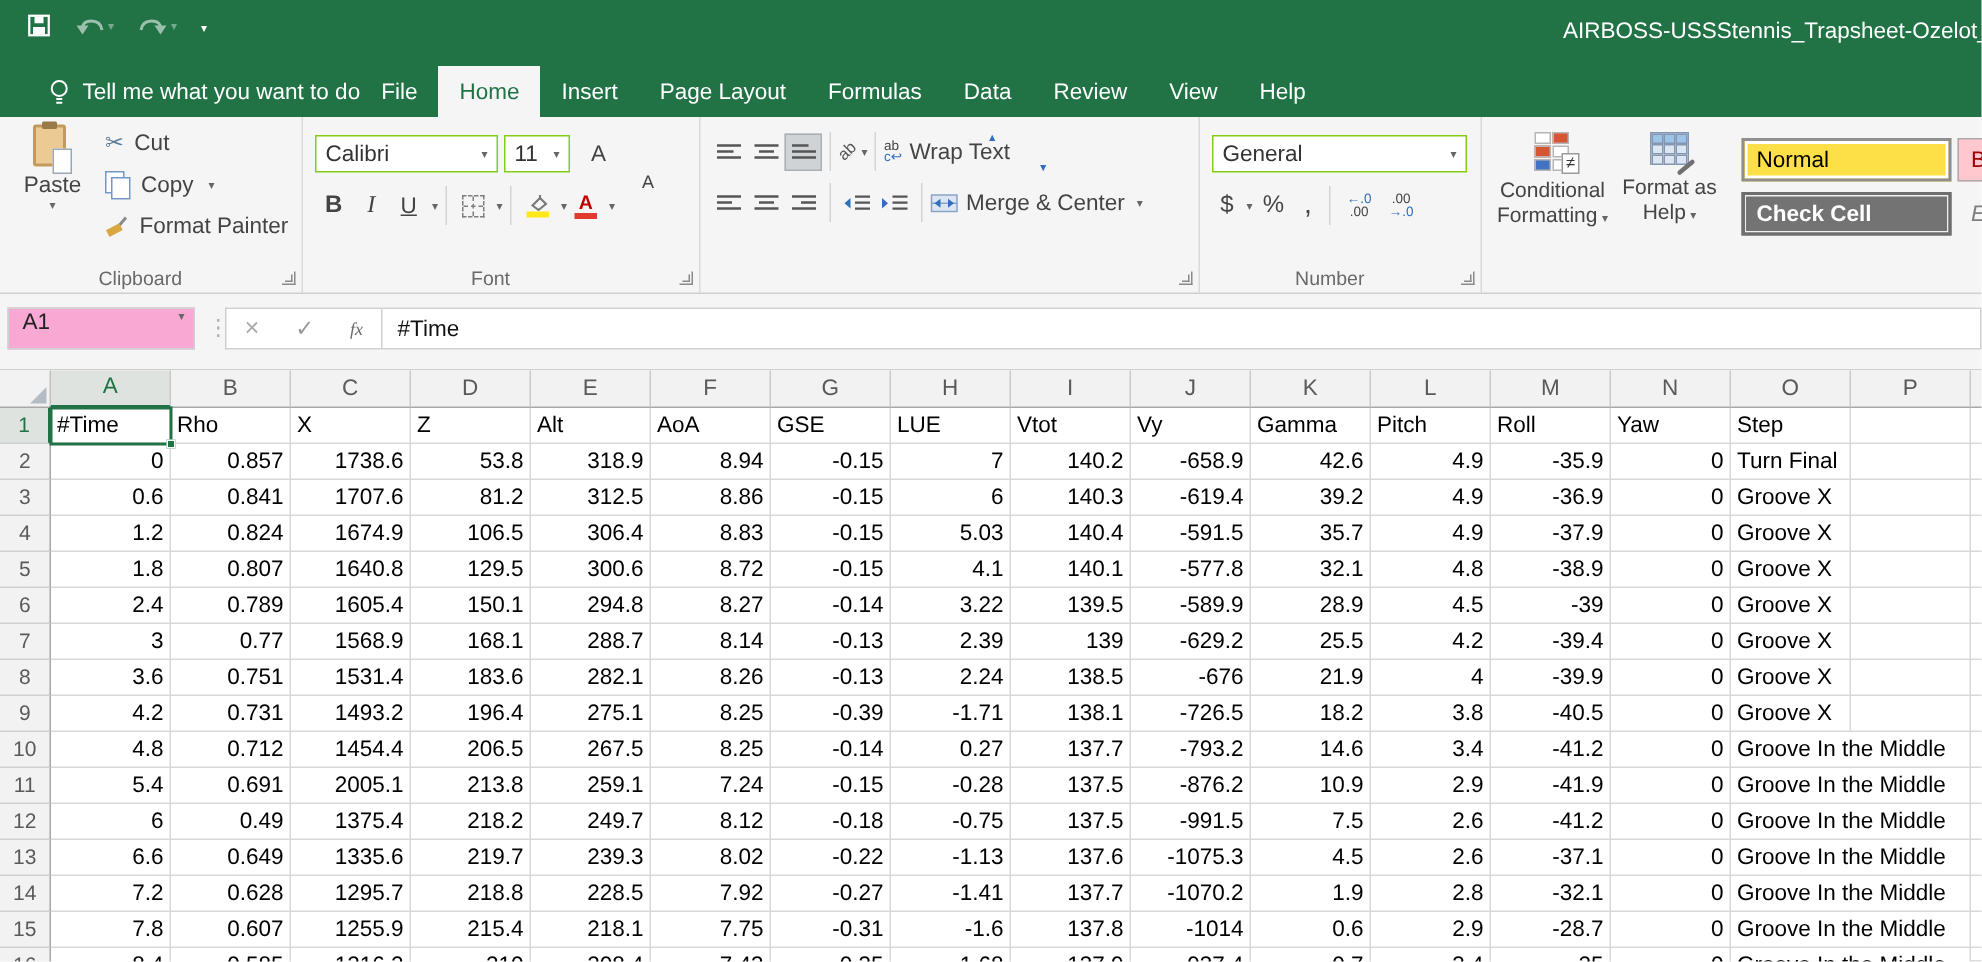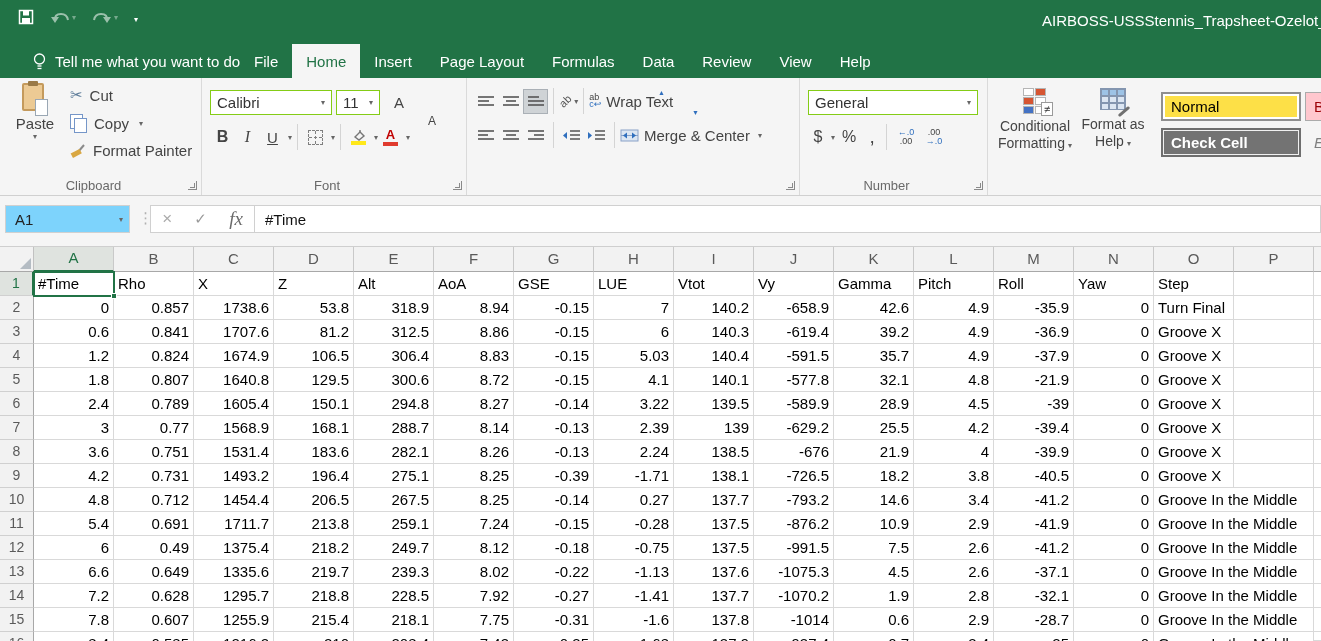--- a/index.html
+++ b/index.html
@@ -77,28 +77,28 @@
   .fat-icon .h { background:#9dc3e6; }
   .fat-brush { position:absolute; right:-6px; bottom:-4px; width:14px; height:3px; background:#707070; transform:rotate(-40deg); border-radius:2px; }
   .style-chip { position:absolute; width:140px; height:29px; font-size:15px; display:flex; align-items:center; padding-left:8px; background:#fde047; border:1px solid #ababab; }
   .style-chip.selected { border:2px solid #8f8f8f; box-shadow:inset 0 0 0 2px #fff; }
   .style-chip.bad { background:#ffc7ce; color:#9c0006; }
   .style-chip.check { background:#737373; color:#fff; font-weight:bold; border:2px solid #6e6e6e; box-shadow:inset 0 0 0 1px #f0f0f0; }
   .style-chip.expl { color:#7f7f7f; font-style:italic; border:1px solid transparent; background:transparent; }
 
   
   #fstrip { position:absolute; left:0; top:196px; width:100%; height:51px; background:#f5f5f5; border-bottom:1px solid #cfcfcf; }
-  #name-box { position:absolute; left:5px; top:9px; width:125px; height:28px; background:#7dd3fc; border:1px solid #d0d0d0; display:flex; align-items:center; }
+  #name-box { position:absolute; left:5px; top:9px; width:125px; height:28px; background:#f9a8d4; border:1px solid #d0d0d0; display:flex; }
   #name-box .txt { flex:1; padding-left:9px; font-size:15px; color:#222; }
   #name-box .dd { margin-right:6px; }
   #fdots { position:absolute; left:138px; top:13px; color:#b0b0b0; font-size:15px; }
   #fbtns { position:absolute; left:150px; top:9px; width:104px; height:28px; background:#fff; border:1px solid #d0d0d0; border-right:none; display:flex; align-items:center; justify-content:space-around; }
   .fbtn-x { color:#ababab; font-size:17px; }
   .fbtn-ok { color:#9a9a9a; font-size:15px; }
-  .fbtn-fx { font-family:"Liberation Serif", serif; font-style:italic; font-size:19px; color:#6a6a6a; }
+  .fbtn-fx { font-family:"Liberation Serif", serif; font-style:italic; font-size:12px; color:#6a6a6a; }
   #fbar { position:absolute; left:254px; top:9px; right:0; height:28px; background:#fff; border:1px solid #d0d0d0; display:flex; align-items:center; padding-left:10px; font-size:15px; color:#111; }
 
   
   #grid { position:absolute; left:0; top:247px; width:1321px; height:394px; background:#fff; }
   #hdr-row { display:flex; height:25px; }
   #corner { width:34px; height:25px; background:#f2f2f2; border-right:1px solid #c1c1c1; border-bottom:1px solid #a8a8a8; position:relative; flex:none; }
   #corner:after { content:""; position:absolute; right:2px; bottom:2px; border-left:11px solid transparent; border-bottom:11px solid #b4bcc3; }
   .col-h { width:80px; flex:none; text-align:center; font-size:15px; color:#5a5a5a; line-height:24px; background:#f2f2f2; border-right:1px solid #c9c9c9; border-bottom:1px solid #a8a8a8; }
   .col-h.sel { background:#dfe3df; color:#217346; border-bottom:2px solid #217346; line-height:22px; }
   .hdr-filler { flex:1; background:#f2f2f2; border-bottom:1px solid #a8a8a8; }
@@ -546,21 +546,21 @@
         <div class="cell num">1640.8</div>
         <div class="cell num">129.5</div>
         <div class="cell num">300.6</div>
         <div class="cell num">8.72</div>
         <div class="cell num">-0.15</div>
         <div class="cell num">4.1</div>
         <div class="cell num">140.1</div>
         <div class="cell num">-577.8</div>
         <div class="cell num">32.1</div>
         <div class="cell num">4.8</div>
-        <div class="cell num">-21.9</div>
+        <div class="cell num">-38.9</div>
         <div class="cell num">0</div>
         <div class="cell txt">Groove X</div>
         <div class="cell txt"></div>
         <div class="row-filler"></div>
       </div>
       <div class="grid-row">
         <div class="row-n">6</div>
         <div class="cell num">2.4</div>
         <div class="cell num">0.789</div>
         <div class="cell num">1605.4</div>
@@ -656,21 +656,21 @@
         <div class="cell num">-41.2</div>
         <div class="cell num">0</div>
         <div class="cell txt overflow">Groove In the Middle</div>
         <div class="cell txt"></div>
         <div class="row-filler"></div>
       </div>
       <div class="grid-row">
         <div class="row-n">11</div>
         <div class="cell num">5.4</div>
         <div class="cell num">0.691</div>
-        <div class="cell num">1711.7</div>
+        <div class="cell num">2005.1</div>
         <div class="cell num">213.8</div>
         <div class="cell num">259.1</div>
         <div class="cell num">7.24</div>
         <div class="cell num">-0.15</div>
         <div class="cell num">-0.28</div>
         <div class="cell num">137.5</div>
         <div class="cell num">-876.2</div>
         <div class="cell num">10.9</div>
         <div class="cell num">2.9</div>
         <div class="cell num">-41.9</div>

